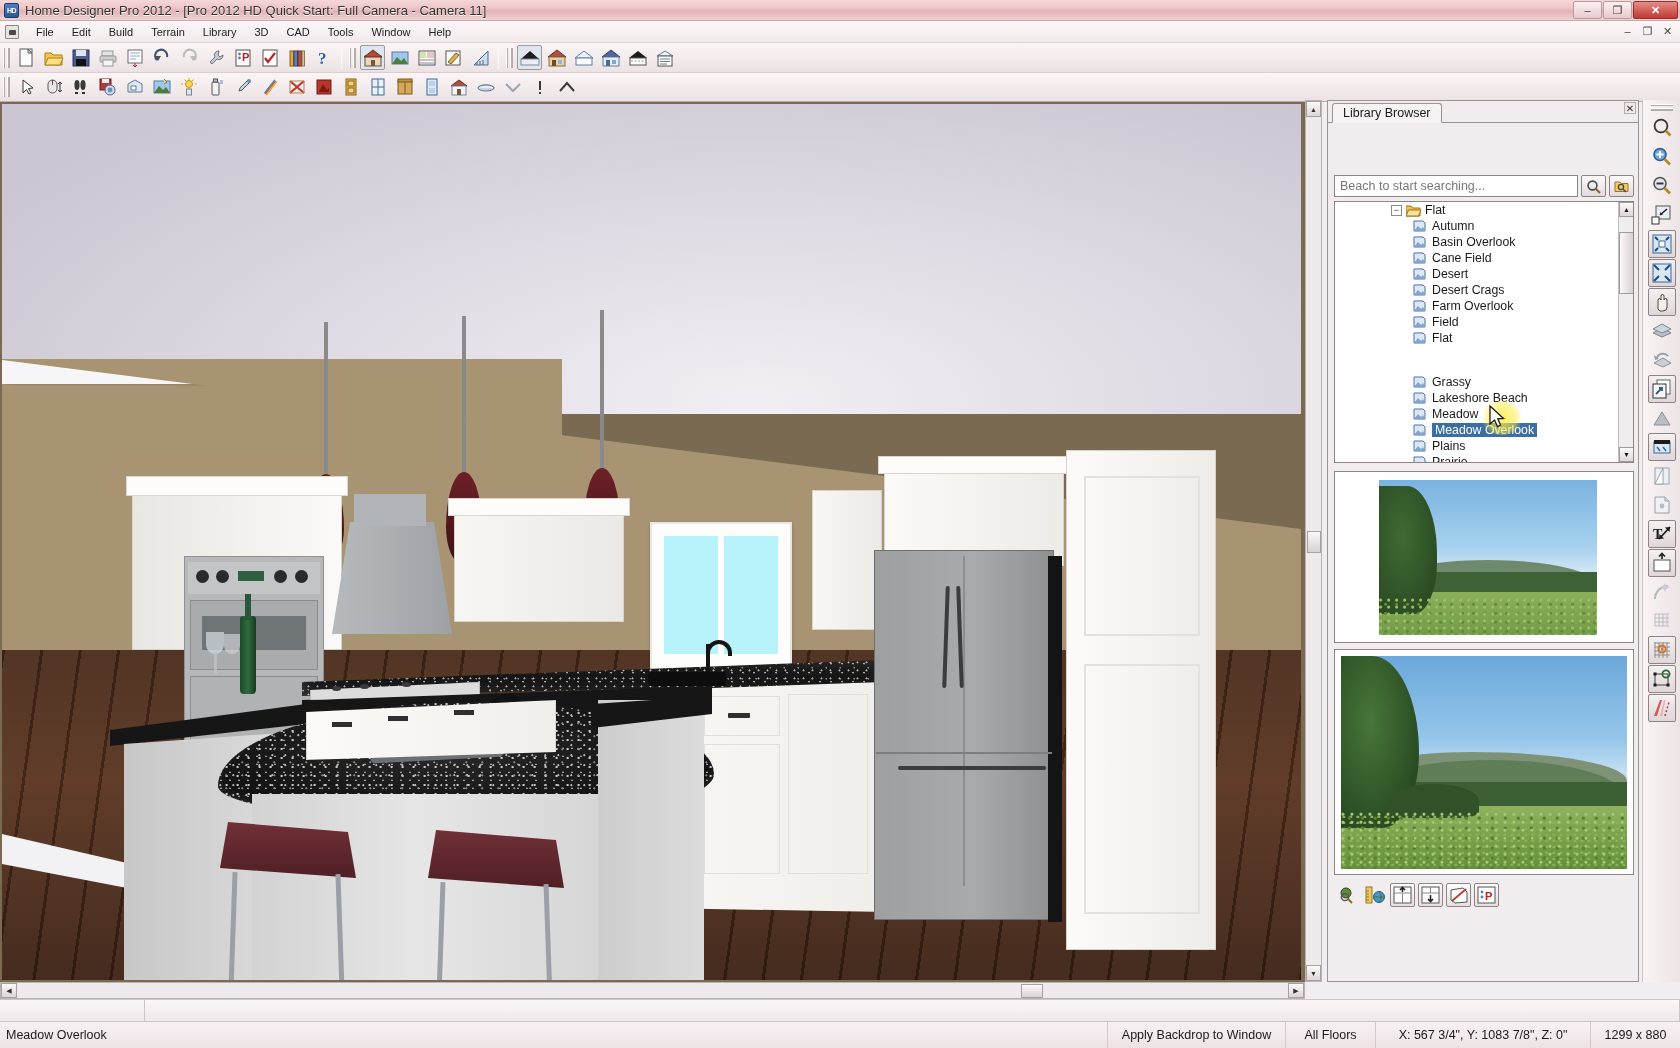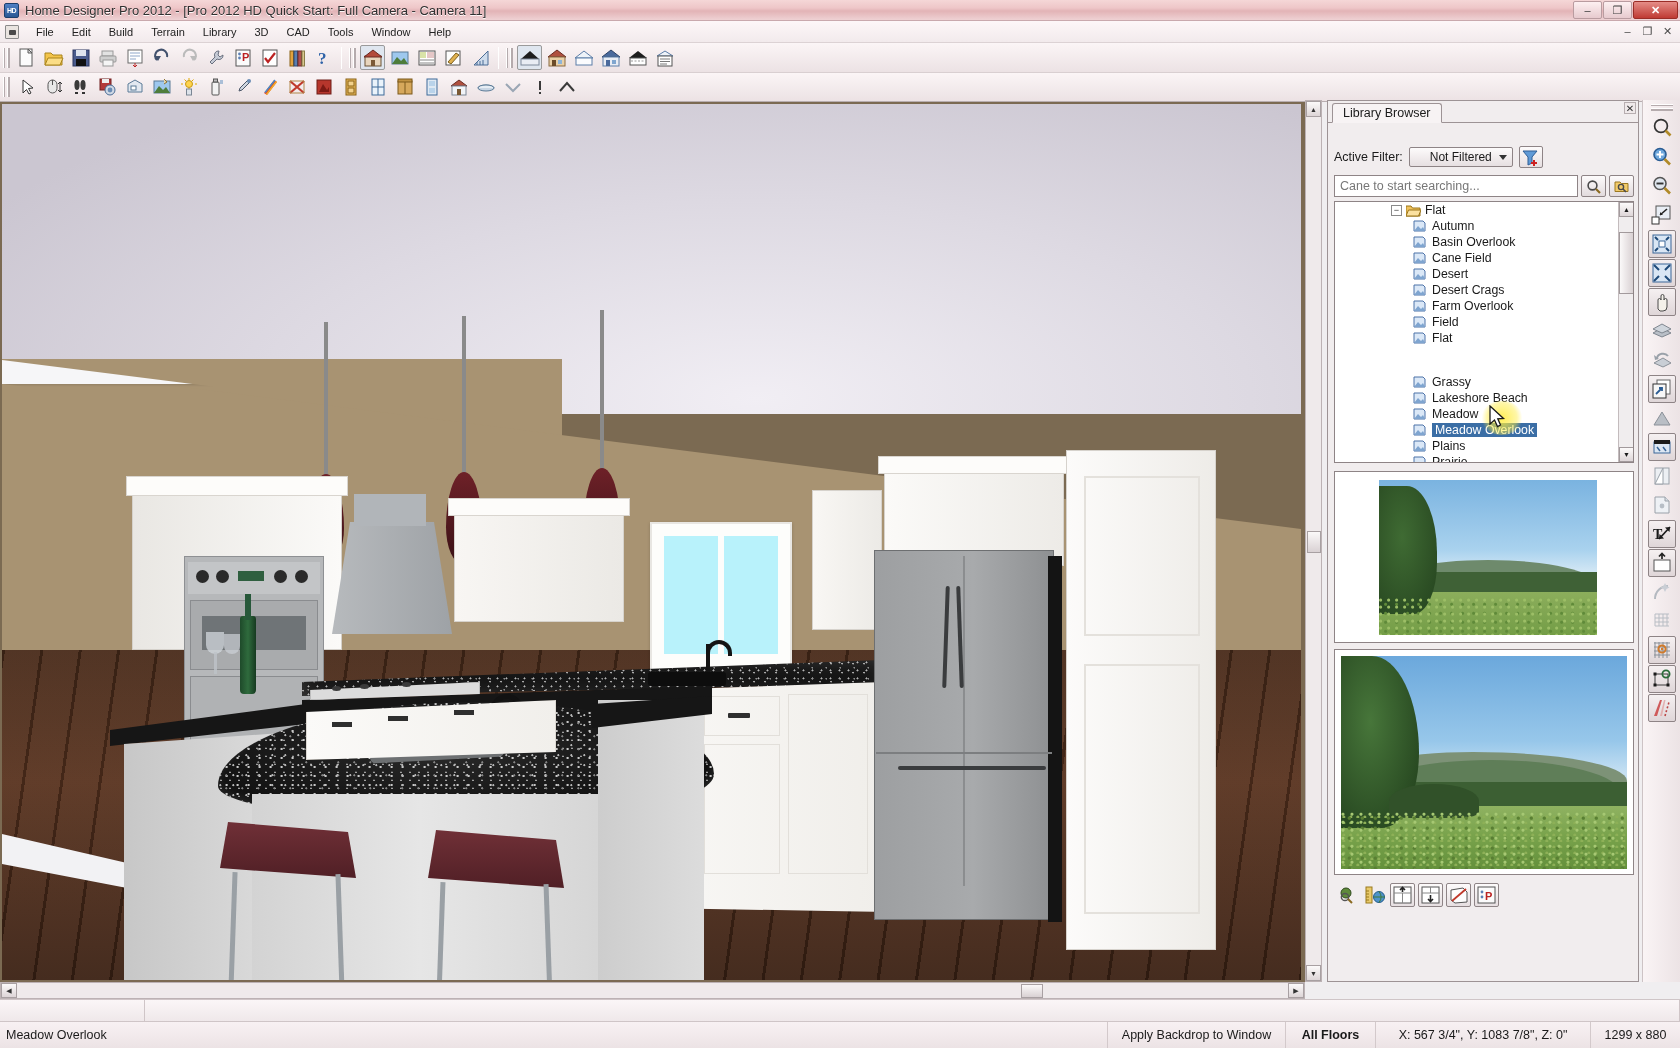--- a/index.html
+++ b/index.html
@@ -686,36 +686,23 @@
   <div class="sbarrow" style="position:absolute;bottom:0;width:15px;height:16px;">▼</div>
 </div>
 
 <div id="rightpanel">
   <div id="panelclose">✕</div>
 
   <div class="tabstrip">
     <div class="tab">Library Browser</div>
   </div>
 
-  <div class="filterrow">
-    <div class="filterlbl">Active Filter:</div>
-    <div class="combo">
-      <span>Not Filtered</span>
-      <span class="arr"></span>
-    </div>
-    <div class="filtbtn">
-      <svg width="17" height="17">
-          <path d="M1 2h14l-5 6v6l-4 2V8z" fill="#5f9ad6" stroke="#2f5e96"></path>
-          <path d="M12 11v6M9 14h6" stroke="#cc2222" stroke-width="2"></path>
-        </svg>
-    </div>
-  </div>
 
   <div class="searchrow">
-    <div class="searchinput">Cane to start searching...</div>
+    <div class="searchinput">Beach to start searching...</div>
     <div class="sbtn">
       <svg width="15" height="15">
           <circle cx="6.5" cy="6.5" r="4.4" fill="none" stroke="#4a4a4a" stroke-width="1.6"></circle>
           <path d="M10 10l4 4" stroke="#8a6a20" stroke-width="2.2"></path>
         </svg>
     </div>
     <div class="sbtn">
       <svg width="15" height="15">
           <path d="M1 3h5l1.5 1.5H14v8H1z" fill="#f2cb6a" stroke="#9b7820"></path>
           <circle cx="7" cy="8" r="2.6" fill="none" stroke="#4a4a4a" stroke-width="1.4"></circle>
@@ -1082,21 +1069,21 @@
 </div>
 
 <div id="subbar">
   <div class="cell" style="left:0;width:145px;"></div>
   <div class="cell" style="left:145px;width:1535px;"></div>
 </div>
 
 <div id="statusbar">
   <div class="stcell" style="width:1108px;padding-left:6px;">Meadow Overlook</div>
   <div class="stcell" style="width:178px;justify-content:center;">Apply Backdrop to Window</div>
-  <div class="stcell" style="width:90px;justify-content:center;font-weight:bold;">All Floors</div>
+  <div class="stcell" style="width:90px;justify-content:center;">All Floors</div>
   <div class="stcell" style="width:215px;justify-content:center;">X: 567 3/4", Y: 1083 7/8", Z: 0"</div>
   <div class="stcell" style="width:89px;justify-content:center;border-right:none;">1299 x 880</div>
 </div>
 
 <div id="cursor">
   <div style="position:absolute;left:-6px;top:-4px;width:42px;height:34px;border-radius:50%;
               background:radial-gradient(circle,rgba(255,236,60,.85) 0%,rgba(255,236,60,.45) 55%,rgba(255,236,60,0) 75%);"></div>
   <svg width="22" height="28" style="position:absolute;left:2px;top:0;">
     <path d="M1 1 L1 19 L5.5 15 L8.5 21.5 L11.5 20 L8.8 13.8 L14.5 13.5 Z" fill="#ffffff" stroke="#1a1a1a" stroke-width="1.3"></path>
   </svg>

